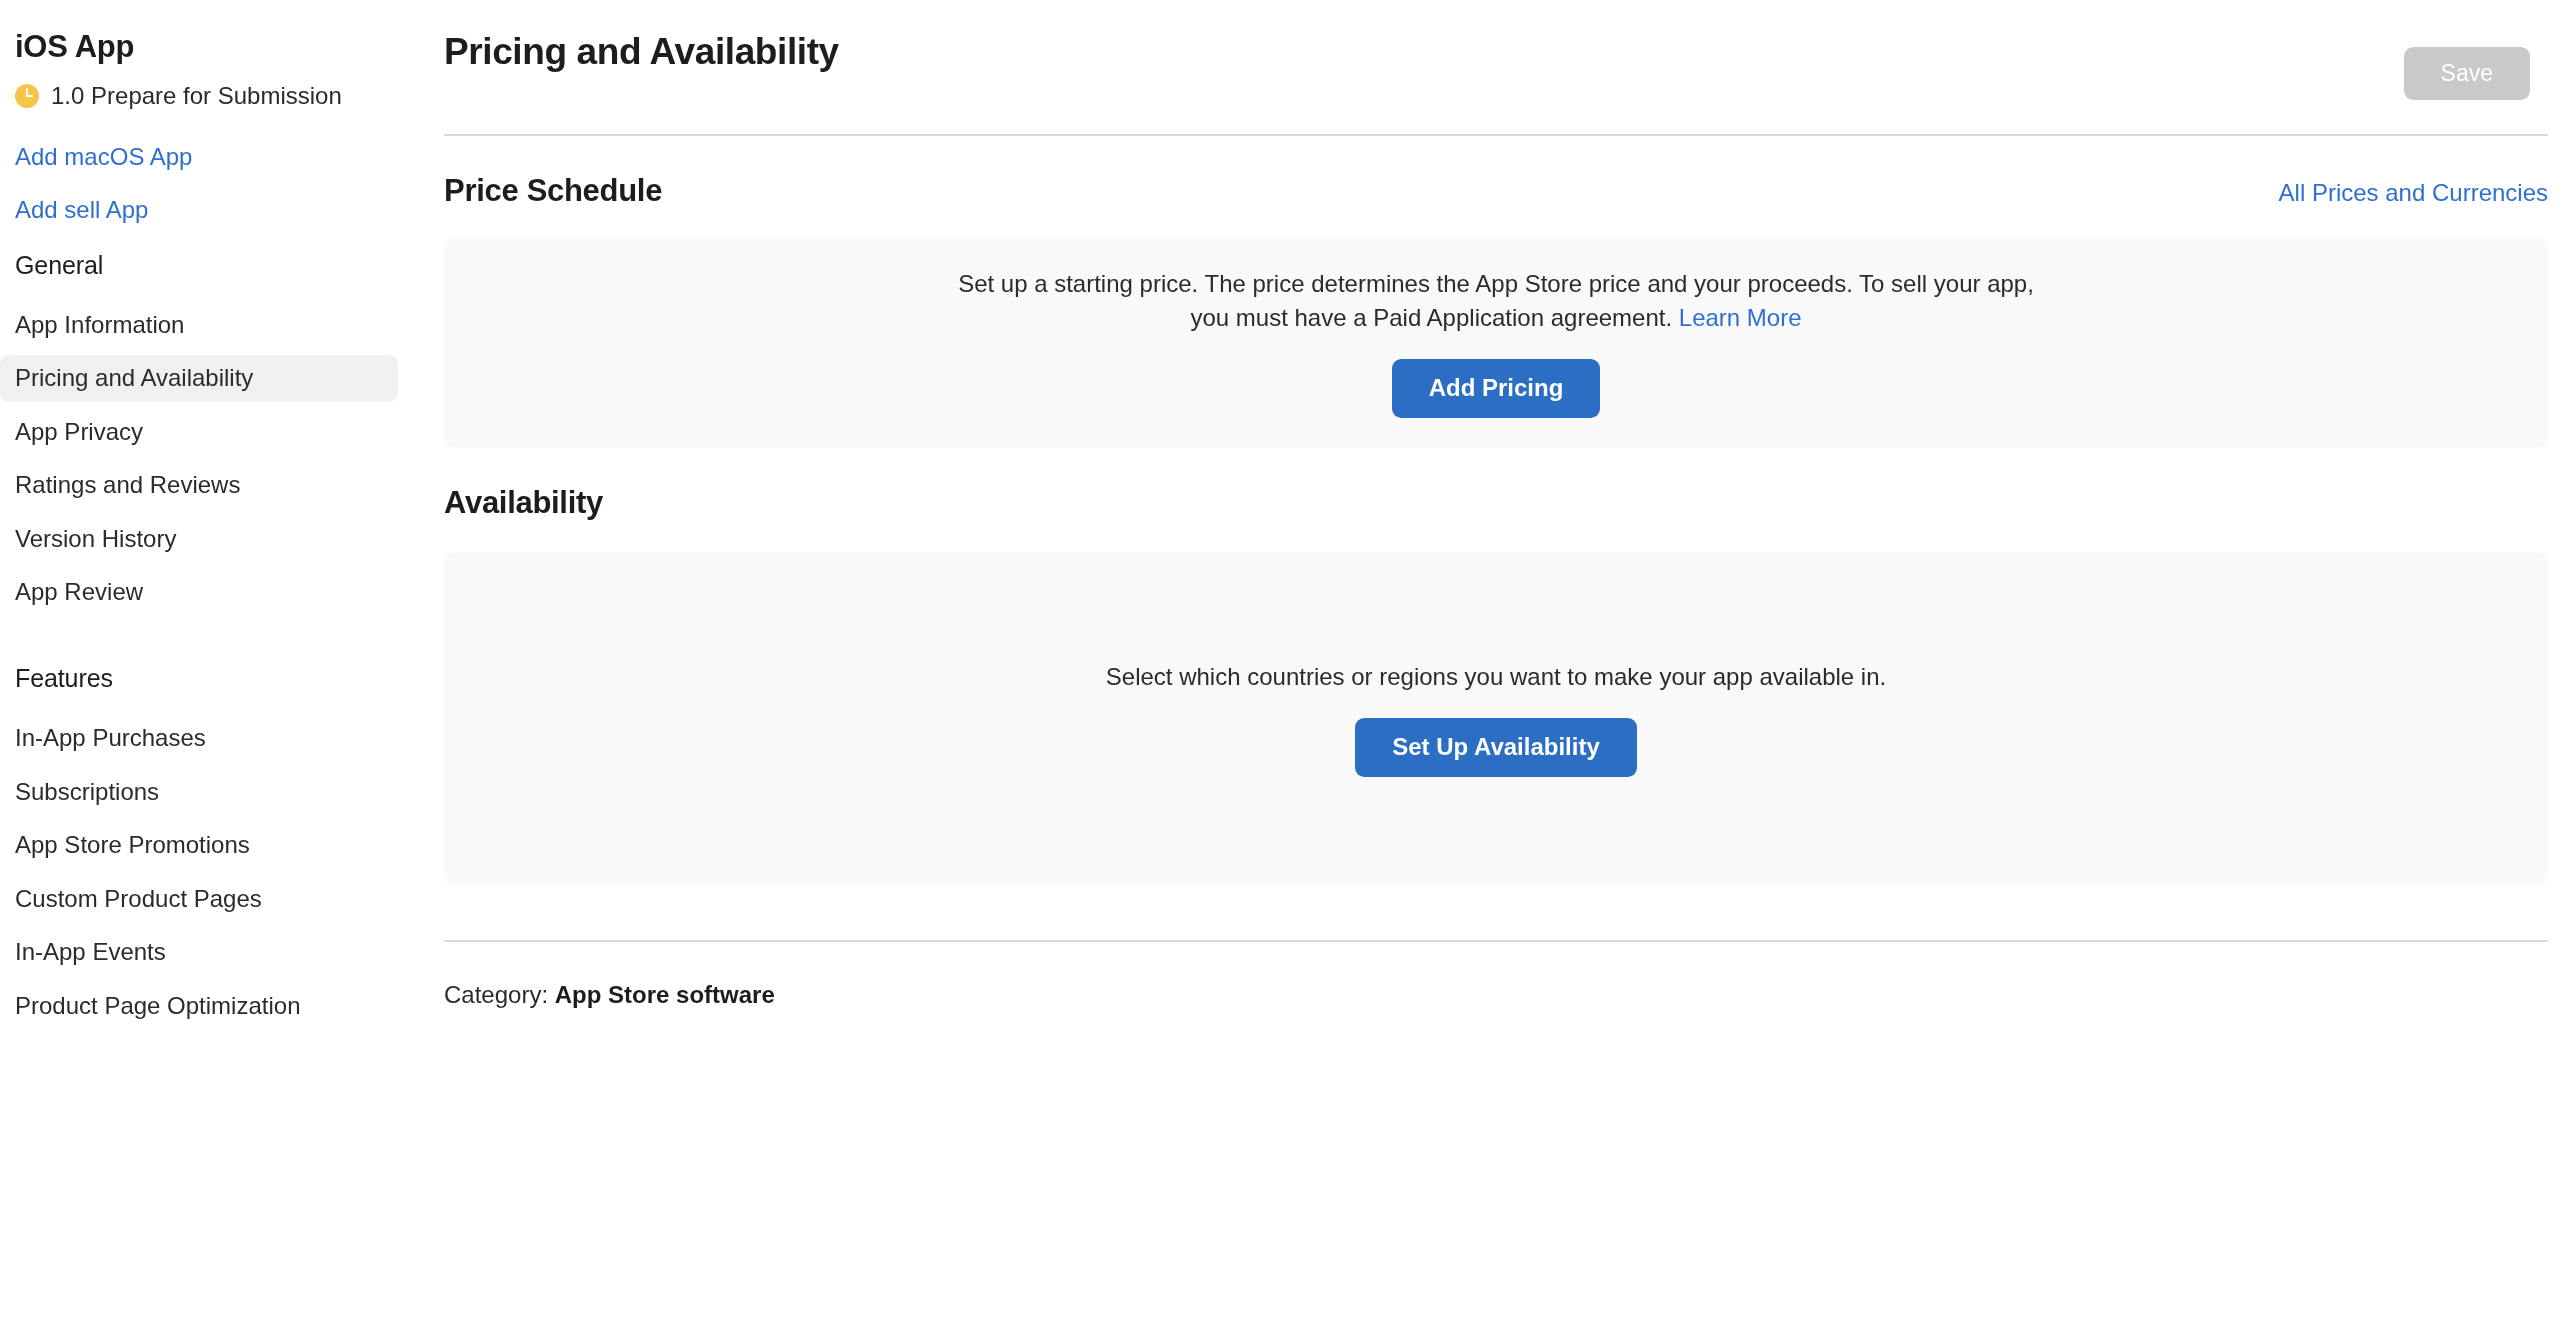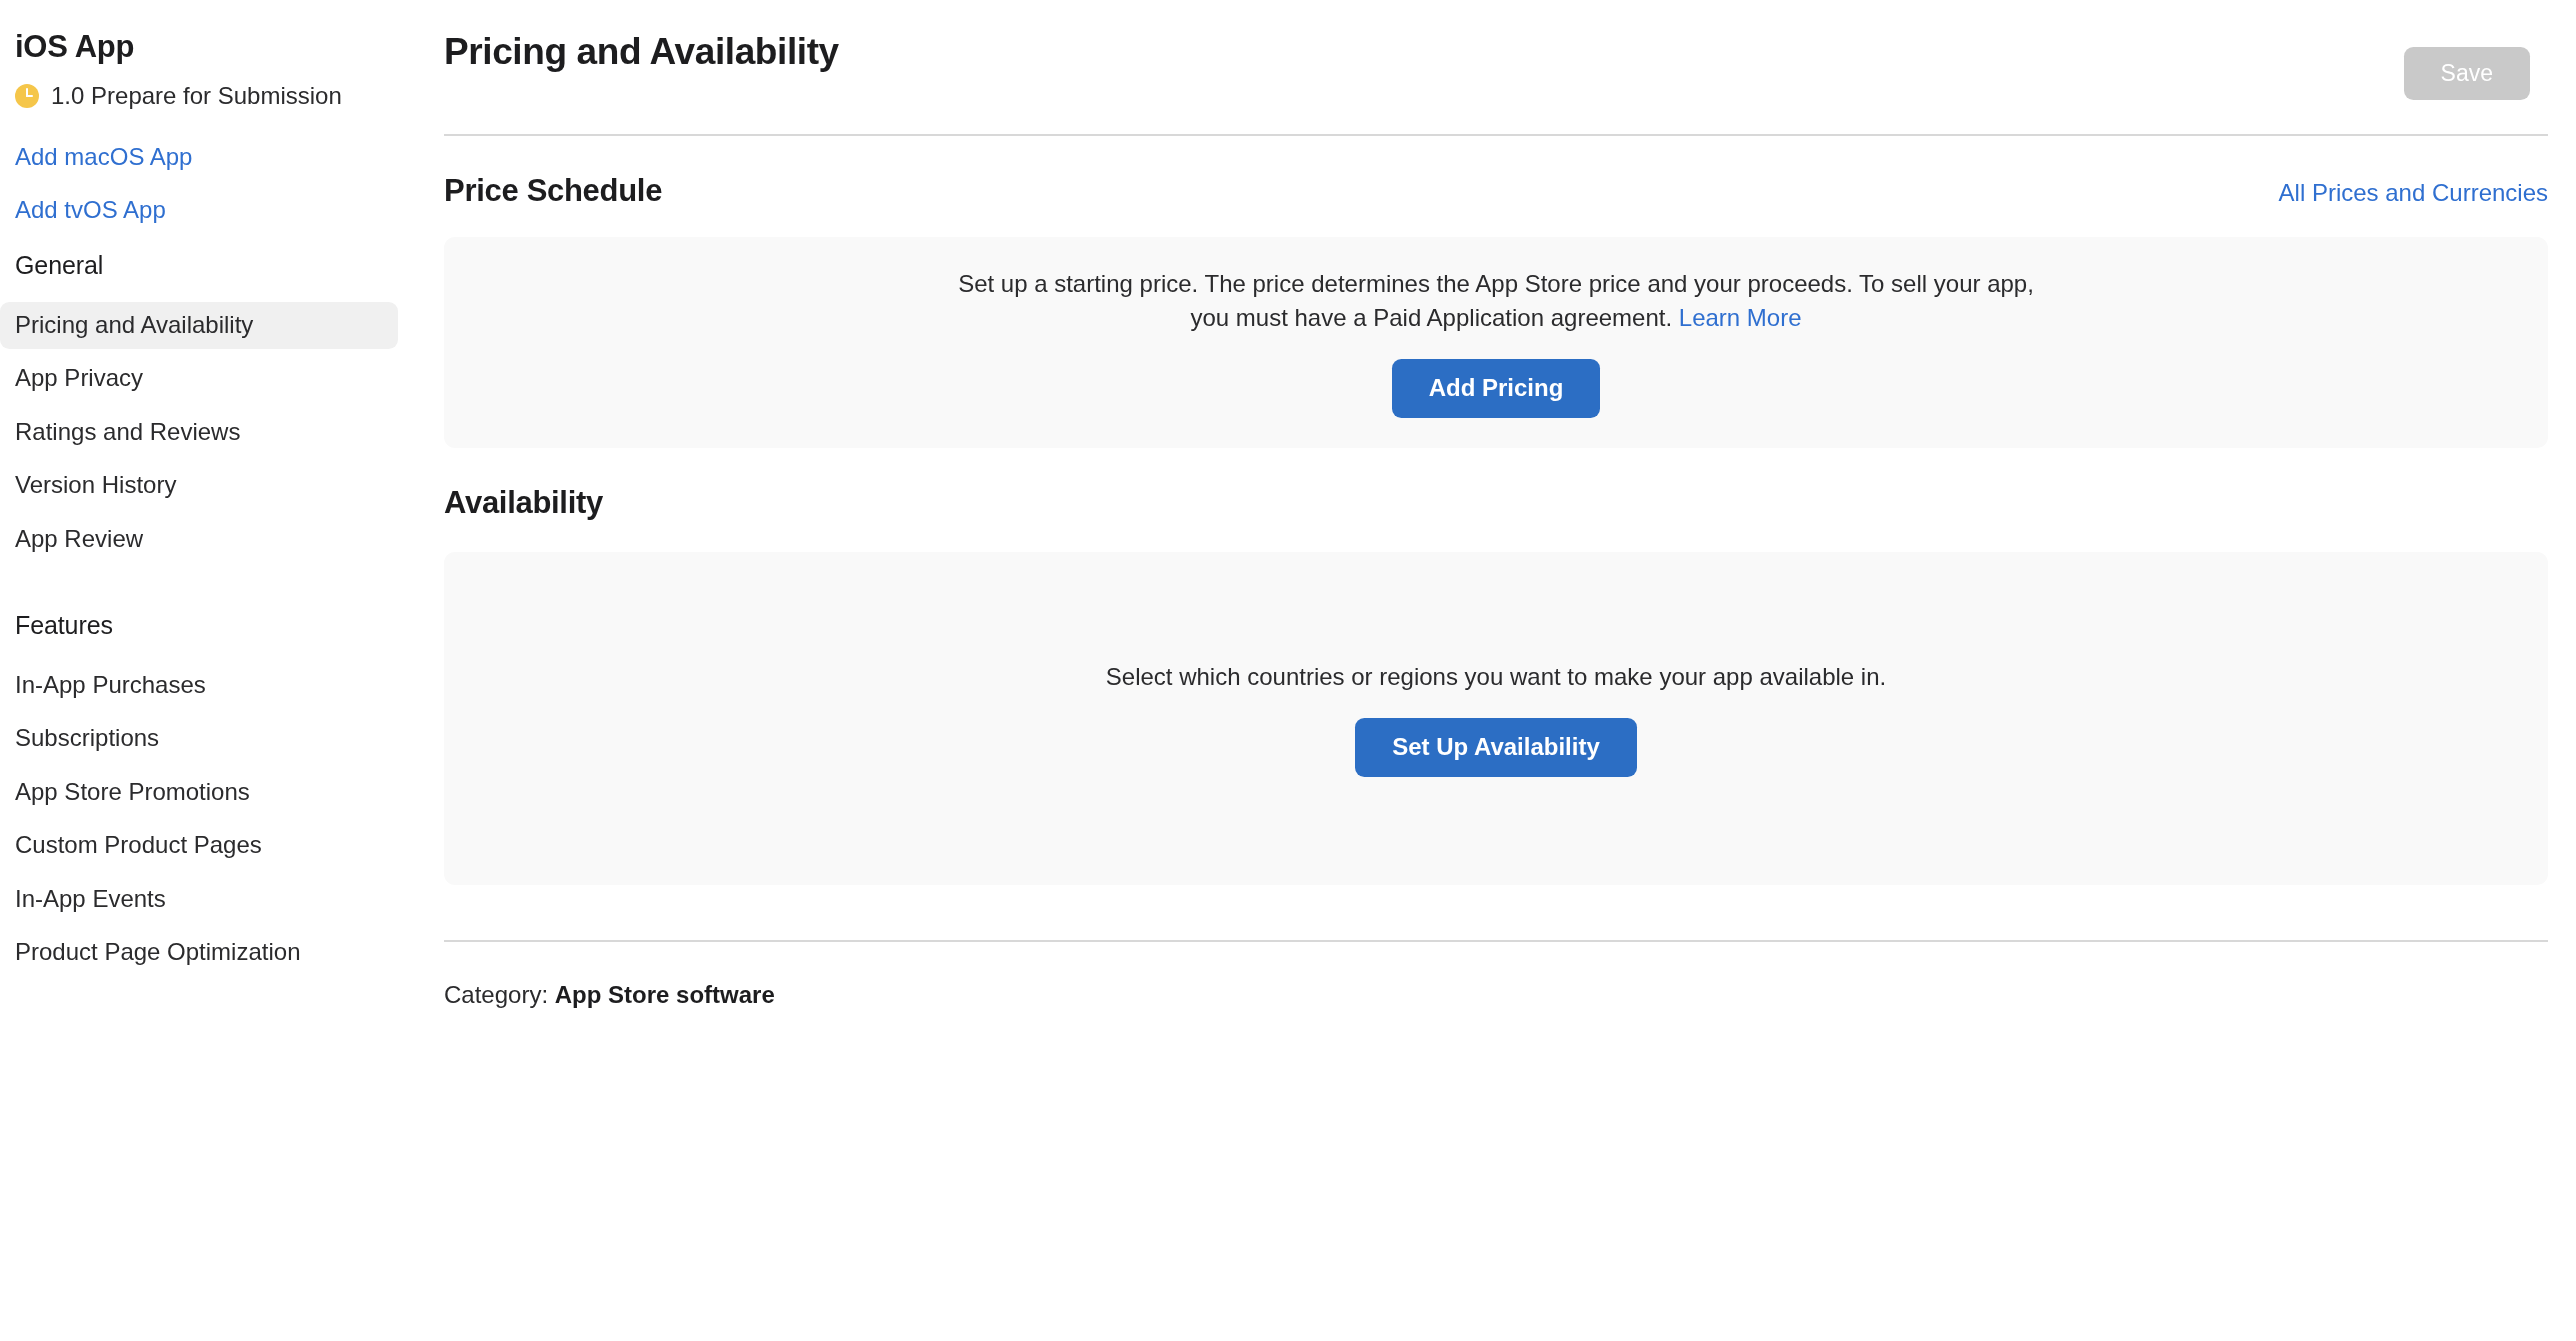--- a/index.html
+++ b/index.html
@@ -299,25 +299,26 @@
       <div class="app-title">iOS App</div>
 
       <div class="version-row">
         <span class="status-dot"></span>
         <span class="version-text">1.0 Prepare for Submission</span>
       </div>
     </div>
 
     <div class="add-links">
       <a class="add-link">Add macOS App</a>
-      <a class="add-link">Add tvOS App</a>
+      <a class="add-link">Add sell App</a>
     </div>
 
     <nav class="nav-group general">
       <div class="nav-group-title">General</div>
+      <a class="nav-item">App Information</a>
       <a class="nav-item selected">Pricing and Availability</a>
       <a class="nav-item">App Privacy</a>
       <a class="nav-item">Ratings and Reviews</a>
       <a class="nav-item">Version History</a>
       <a class="nav-item">App Review</a>
     </nav>
 
     <nav class="nav-group features">
       <div class="nav-group-title">Features</div>
       <a class="nav-item">In-App Purchases</a>

